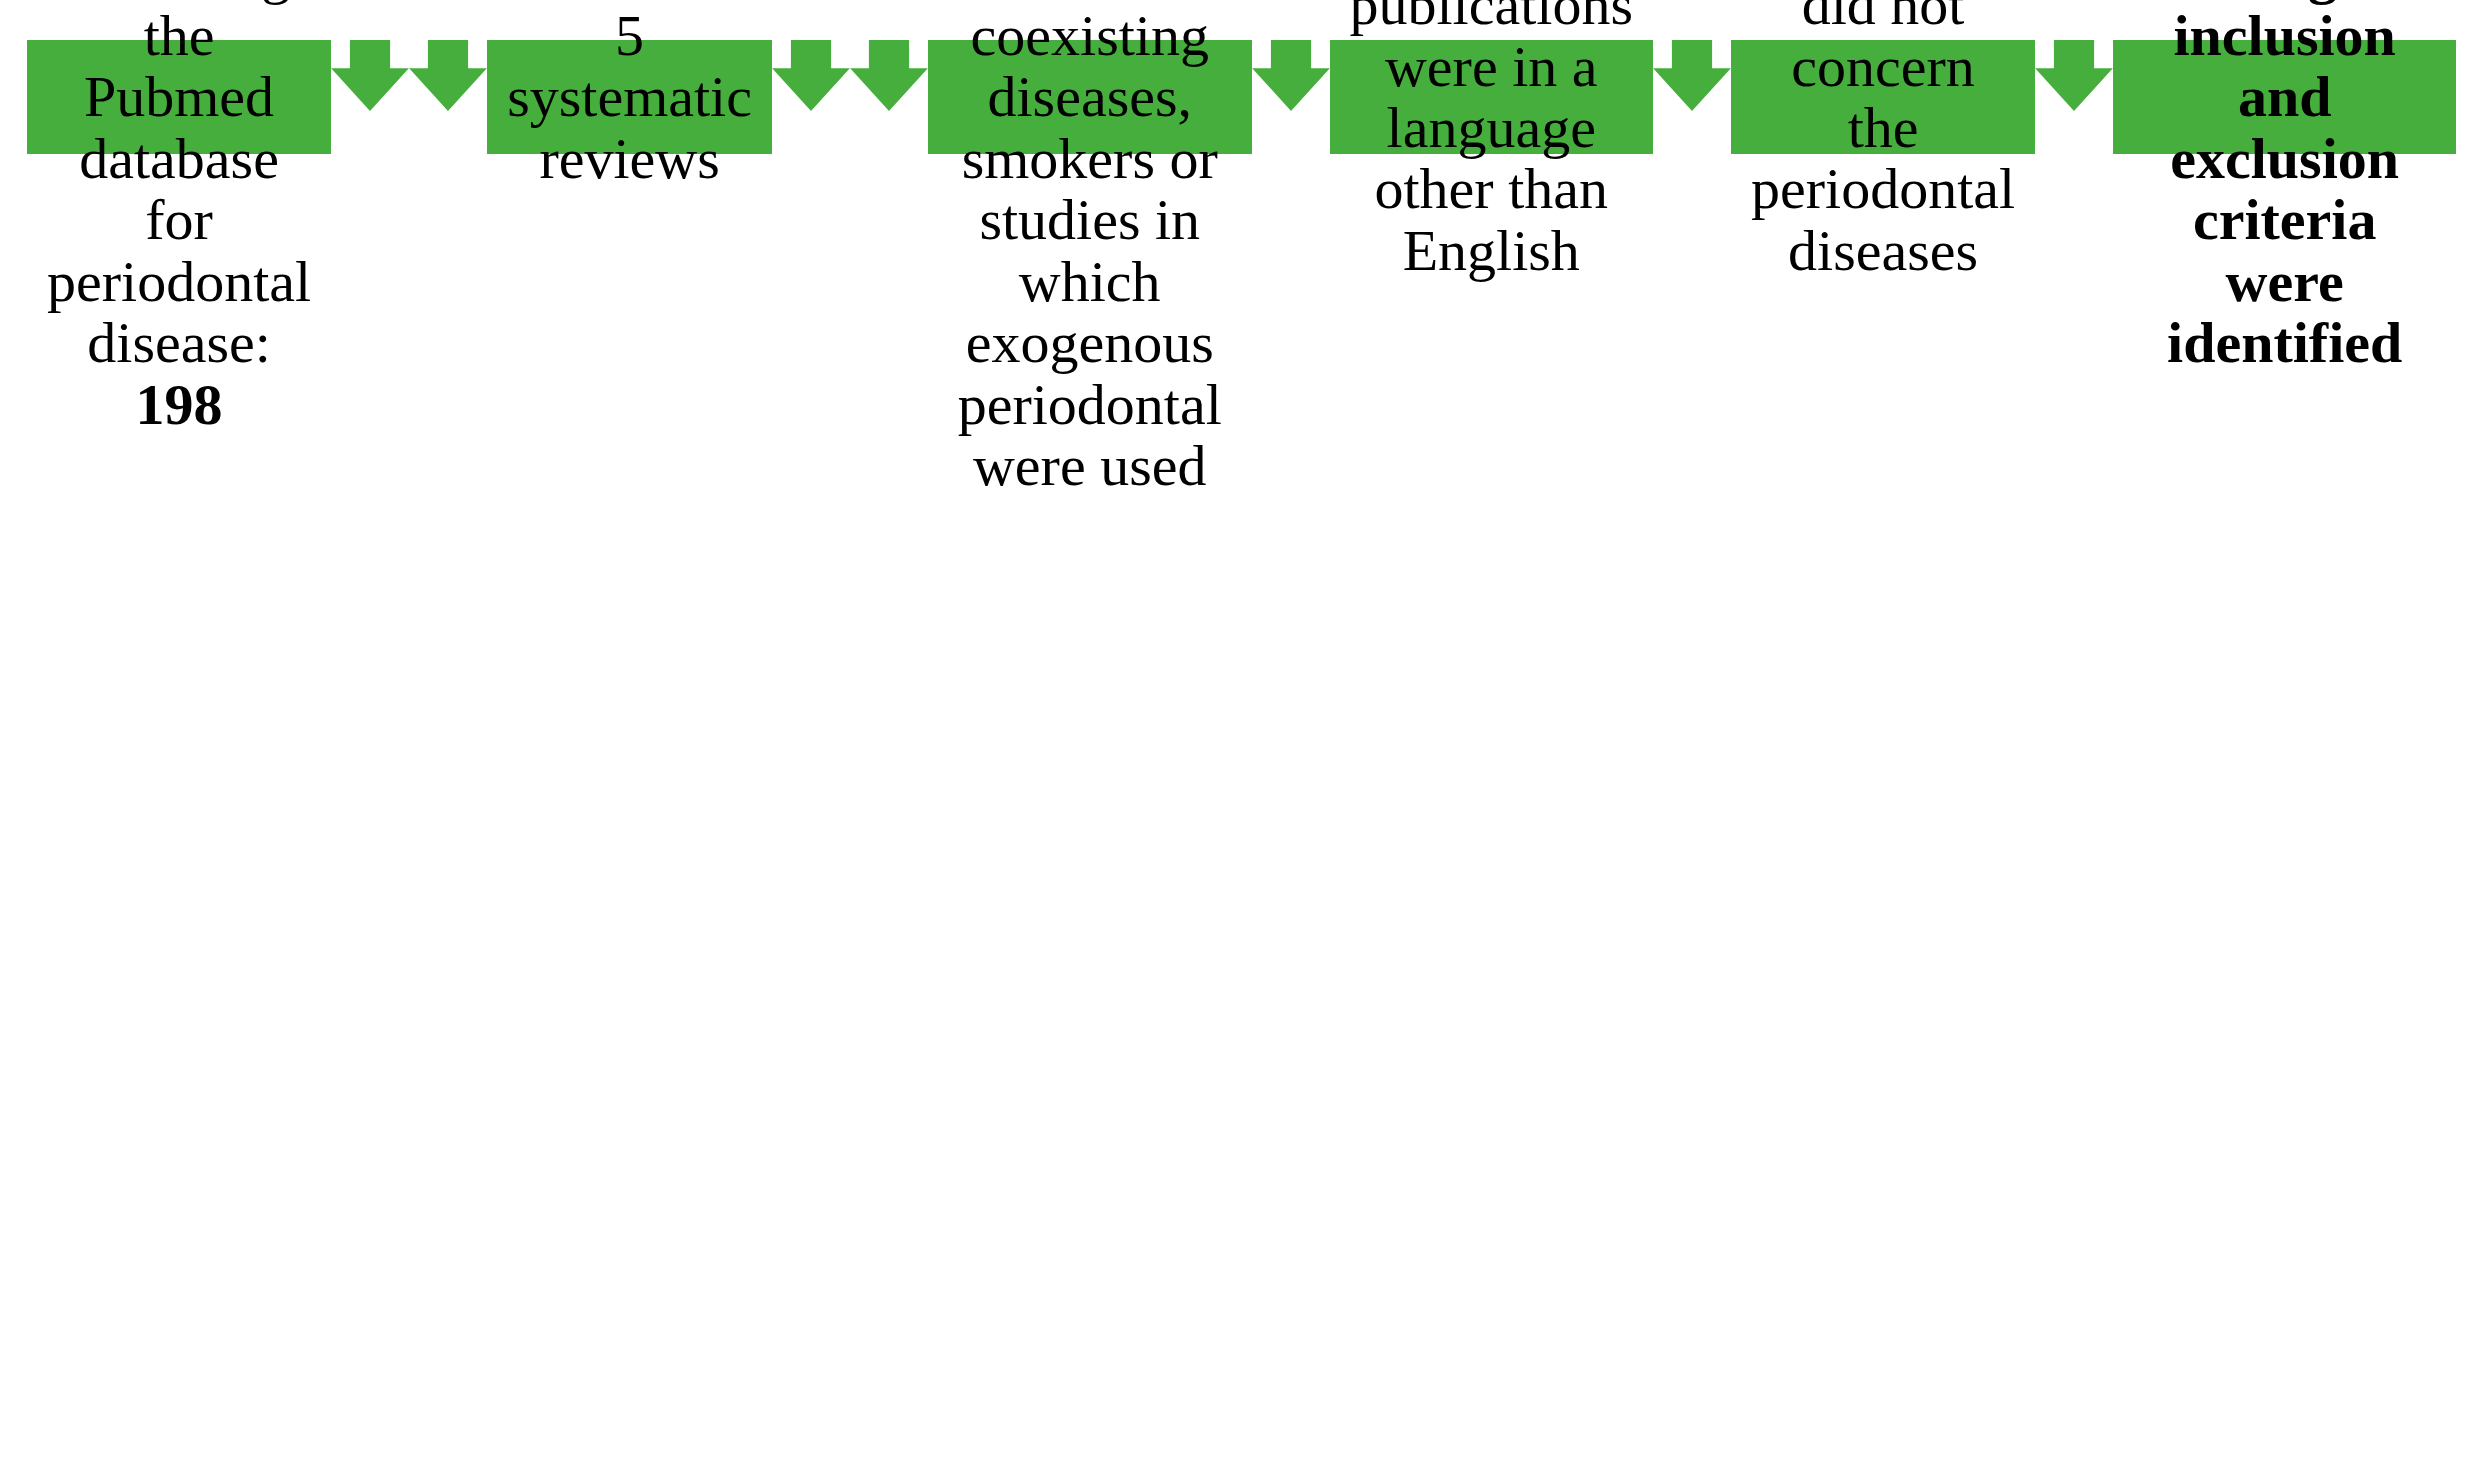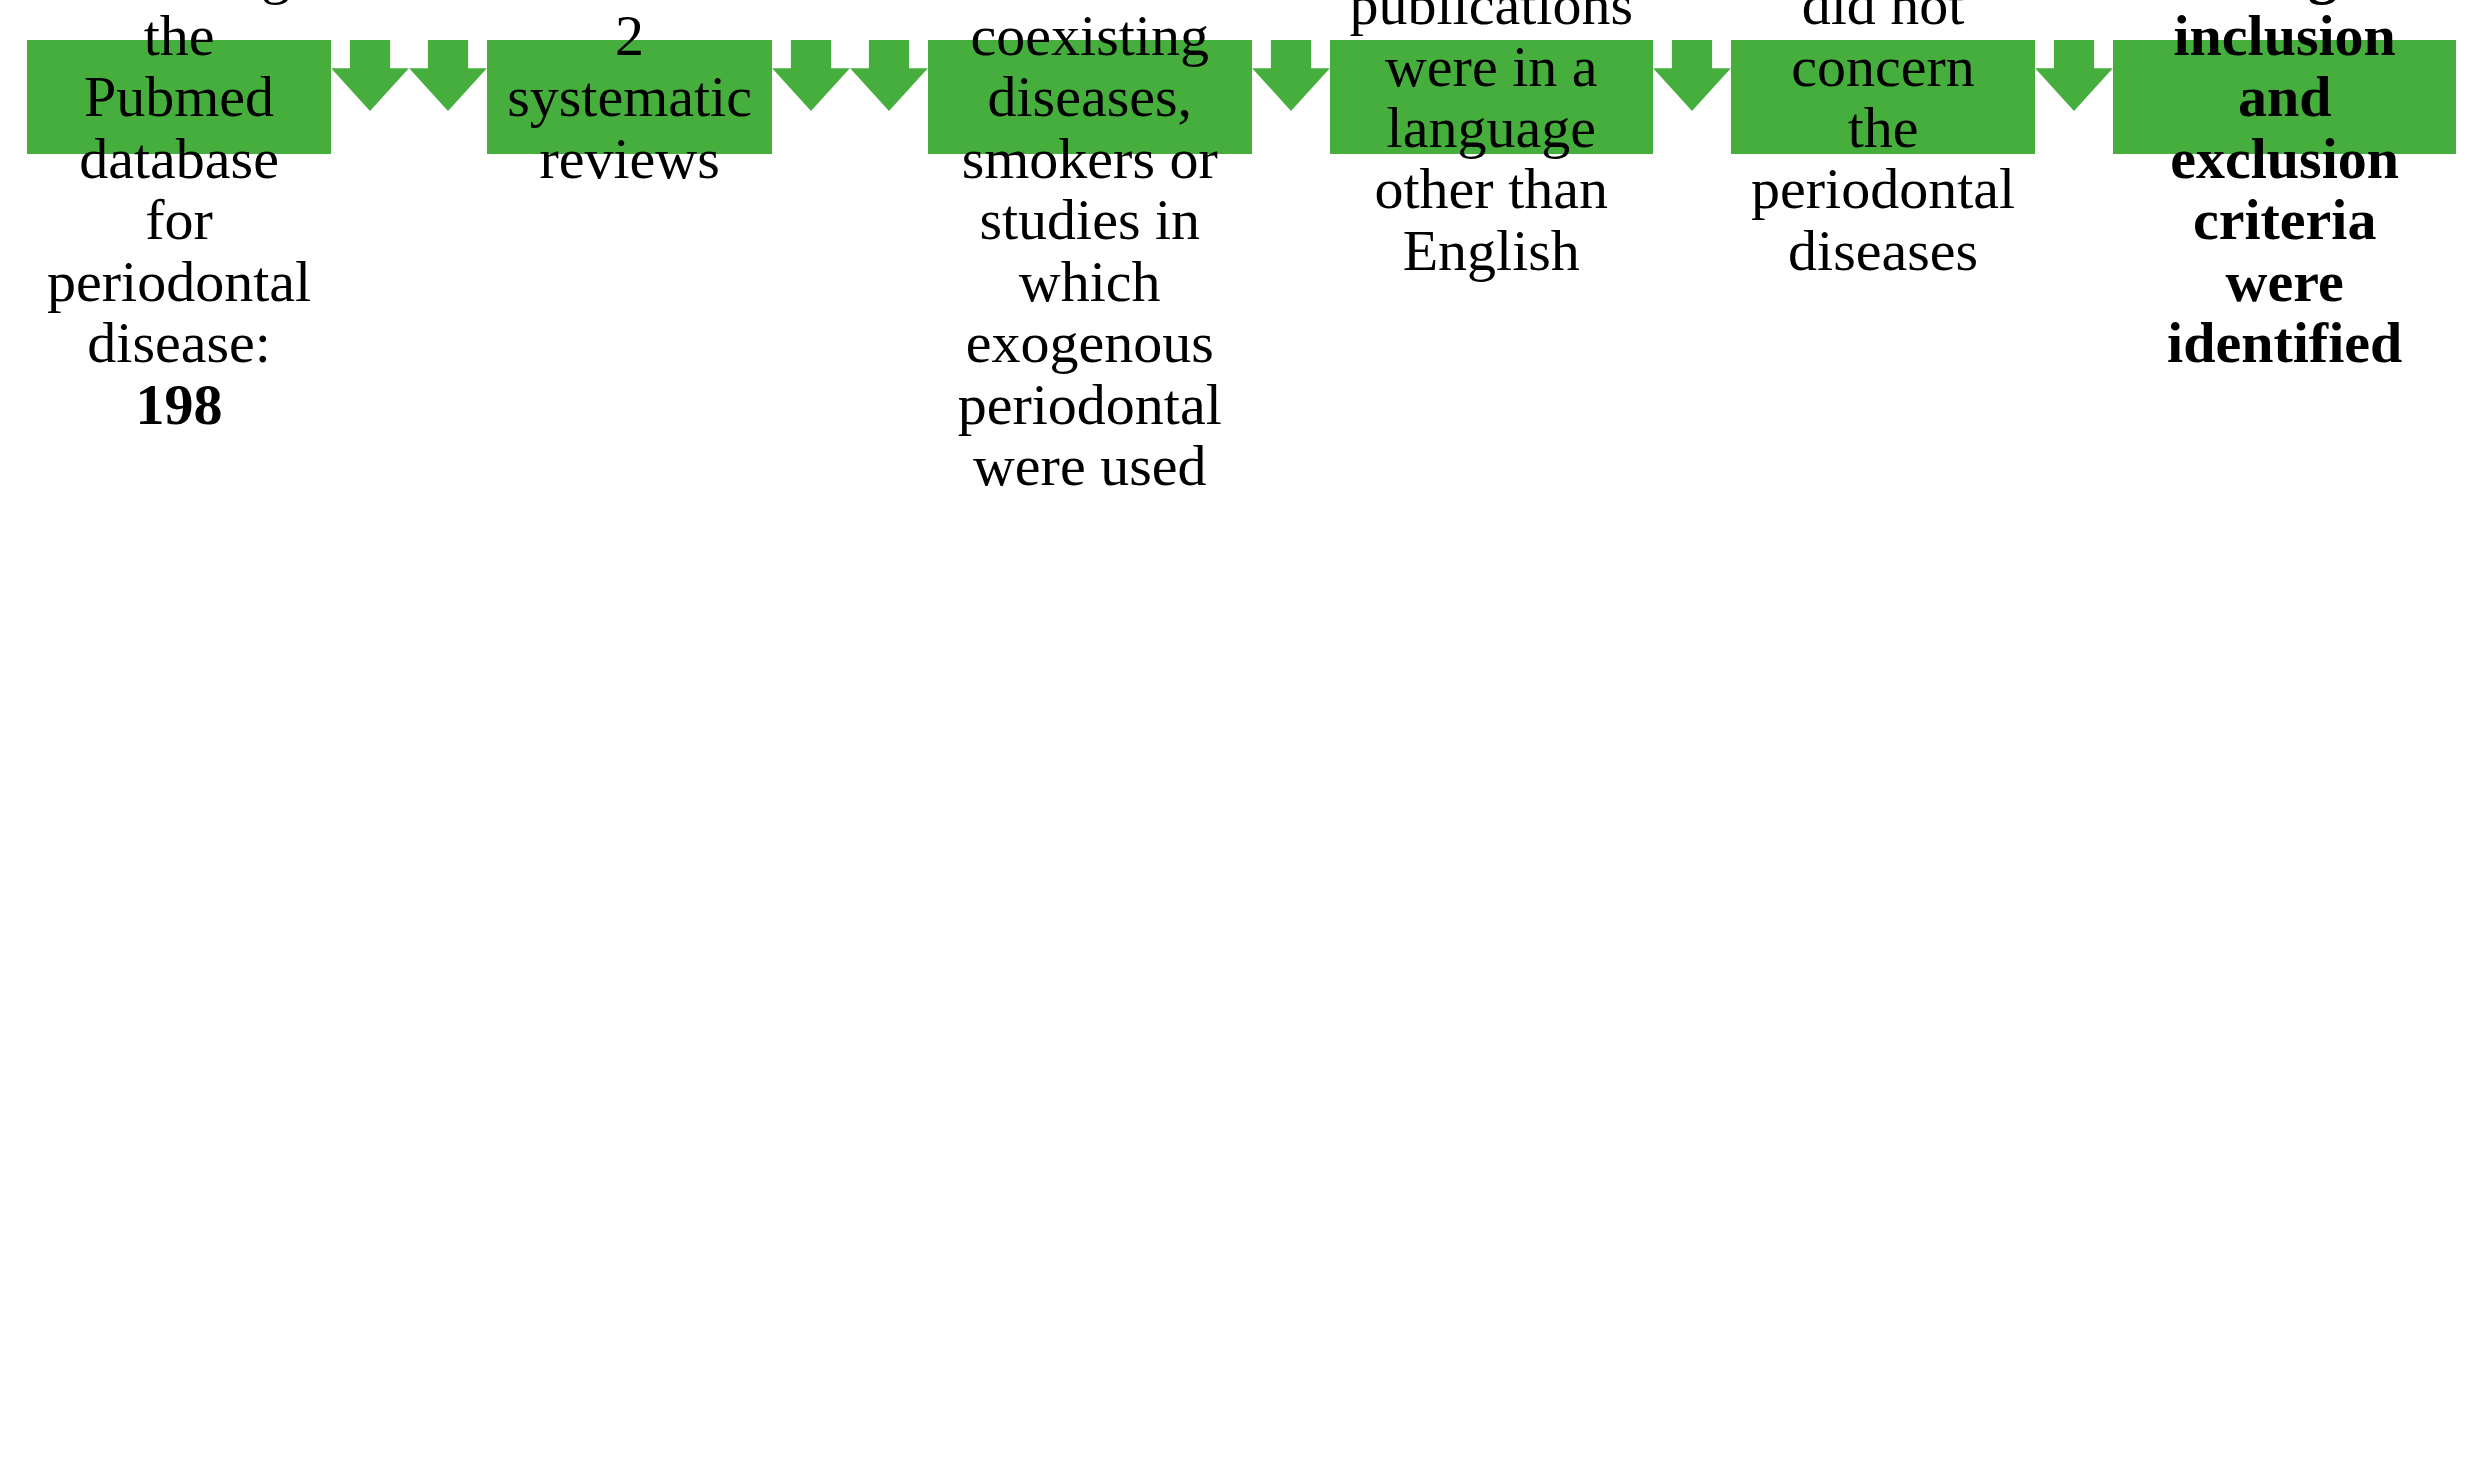--- a/index.html
+++ b/index.html
@@ -68,21 +68,21 @@
   </div>
 
 
   <div class="arrow">
     <svg width="78" height="71" viewBox="0 0 116 106">
       <polygon points="28,0 88,0 88,42 116,42 58,106 0,42 28,42" fill="currentColor"></polygon>
     </svg>
   </div>
 
   <div class="bar">
-    <span>2 systematic reviews</span>
+    <span>5 systematic reviews</span>
   </div>
 
   <div class="arrow">
     <svg width="78" height="71" viewBox="0 0 116 106">
       <polygon points="28,0 88,0 88,42 116,42 58,106 0,42 28,42" fill="currentColor"></polygon>
     </svg>
   </div>
 
 
   <div class="arrow">

